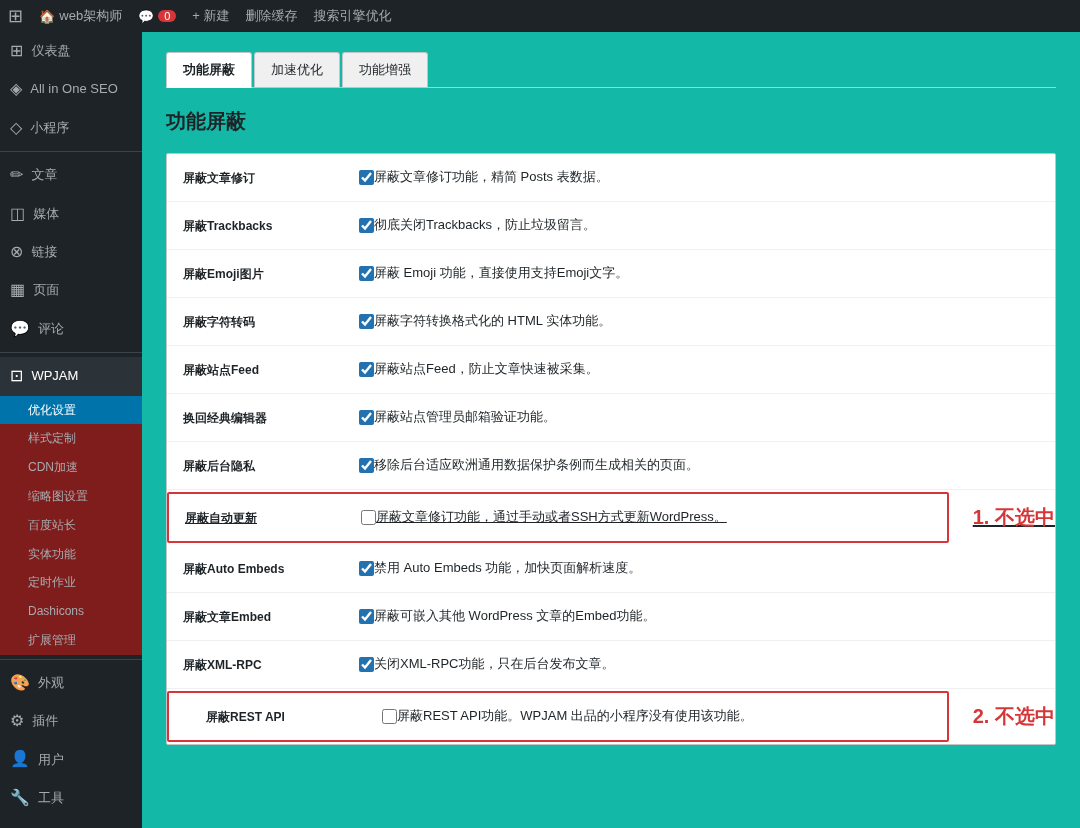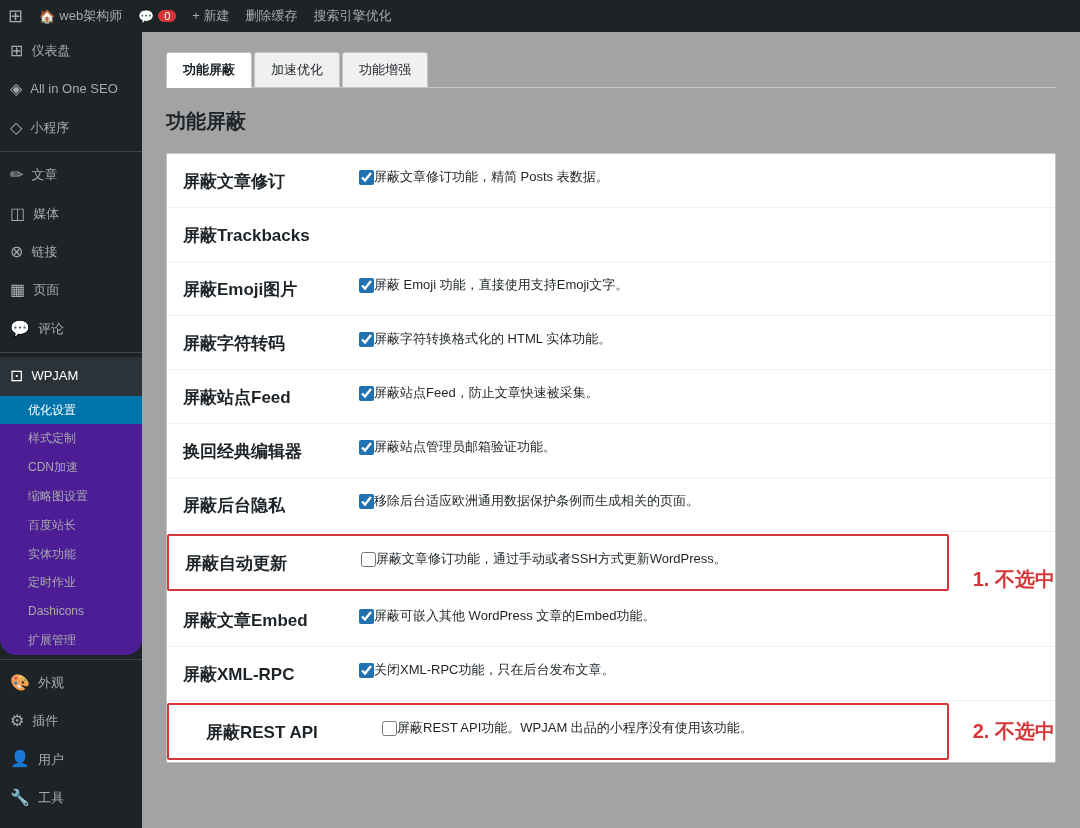--- a/index.html
+++ b/index.html
@@ -56,41 +56,41 @@
       padding: 8px 10px;
       cursor: pointer;
       color: #a7aaad;
       font-size: 13px;
       line-height: 1.4;
     }
     .sidebar-item.active { background: #2271b1; color: #fff; }
     .sidebar-item.parent-active { background: #2c3338; color: #fff; }
     .sidebar-item .icon { font-size: 16px; flex-shrink: 0; }
 
-    .sidebar-submenu { background: #4c1d95; border-radius: 16px; }
+    .sidebar-submenu { background: #7f1d1d; }
     .sidebar-submenu .sidebar-item {
       padding: 6px 10px 6px 28px;
       font-size: 12px;
     }
     .sidebar-submenu .sidebar-item.active-sub {
       background: #0073aa;
       color: #fff;
     }
 
     .sidebar-section-divider {
       border-top: 1px solid #3c434a;
       margin: 4px 0;
     }
 
     
     .main-content {
       flex: 1;
       overflow-y: auto;
       padding: 20px 24px;
-      background: #a3a3a3;
+      background: #14b8a6;
     }
     .main-content::-webkit-scrollbar { width: 6px; }
     .main-content::-webkit-scrollbar-thumb { background: #bbb; }
 
     
     .tabs-nav {
       display: flex;
       gap: 0;
       margin-bottom: 20px;
       border-bottom: 1px solid #c3c4c7;
@@ -133,21 +133,21 @@
       align-items: flex-start;
       border-bottom: 1px solid #f0f0f1;
       padding: 14px 16px;
       gap: 16px;
     }
     .settings-row:last-child { border-bottom: none; }
     .settings-label {
       width: 160px;
       flex-shrink: 0;
       font-weight: 600;
-      font-size: 17px;
+      font-size: 12px;
       color: #1d2327;
       padding-top: 2px;
     }
     .settings-value {
       flex: 1;
       display: flex;
       align-items: flex-start;
       gap: 8px;
     }
     .settings-value label {
@@ -316,20 +316,26 @@
         <div class="settings-value">
           <label>
             <input type="checkbox" checked="" style="">
             <span>屏蔽文章修订功能，精简 Posts 表数据。</span>
           </label>
         </div>
       </div>
 
       <div class="settings-row">
         <div class="settings-label">屏蔽Trackbacks</div>
+        <div class="settings-value">
+          <label>
+            <input type="checkbox" checked="" style="">
+            <span>彻底关闭Trackbacks，防止垃圾留言。</span>
+          </label>
+        </div>
       </div>
 
       <div class="settings-row">
         <div class="settings-label">屏蔽Emoji图片</div>
         <div class="settings-value">
           <label>
             <input type="checkbox" checked="" style="">
             <span>屏蔽 Emoji 功能，直接使用支持Emoji文字。</span>
           </label>
         </div>
@@ -368,33 +374,42 @@
       <div class="settings-row">
         <div class="settings-label">屏蔽后台隐私</div>
         <div class="settings-value">
           <label>
             <input type="checkbox" checked="" style="">
             <span>移除后台适应欧洲通用数据保护条例而生成相关的页面。</span>
           </label>
         </div>
       </div>
 
-      <div style="display:flex;align-items:flex-end;">
+      <div style="display:flex;align-items:center;text-decoration:underline;">
         <div class="settings-row row-highlight" style="flex:1;">
           <div class="settings-label">屏蔽自动更新</div>
           <div class="settings-value">
             <label>
               <input type="checkbox" style="">
               <span>屏蔽文章修订功能，通过手动或者SSH方式更新WordPress。</span>
             </label>
           </div>
         </div>
         <div class="row-annotation">1. 不选中</div>
       </div>
 
+      <div class="settings-row">
+        <div class="settings-label">屏蔽Auto Embeds</div>
+        <div class="settings-value">
+          <label>
+            <input type="checkbox" checked="" style="">
+            <span>禁用 Auto Embeds 功能，加快页面解析速度。</span>
+          </label>
+        </div>
+      </div>
 
       <div class="settings-row">
         <div class="settings-label">屏蔽文章Embed</div>
         <div class="settings-value">
           <label>
             <input type="checkbox" checked="" style="">
             <span>屏蔽可嵌入其他 WordPress 文章的Embed功能。</span>
           </label>
         </div>
       </div>

